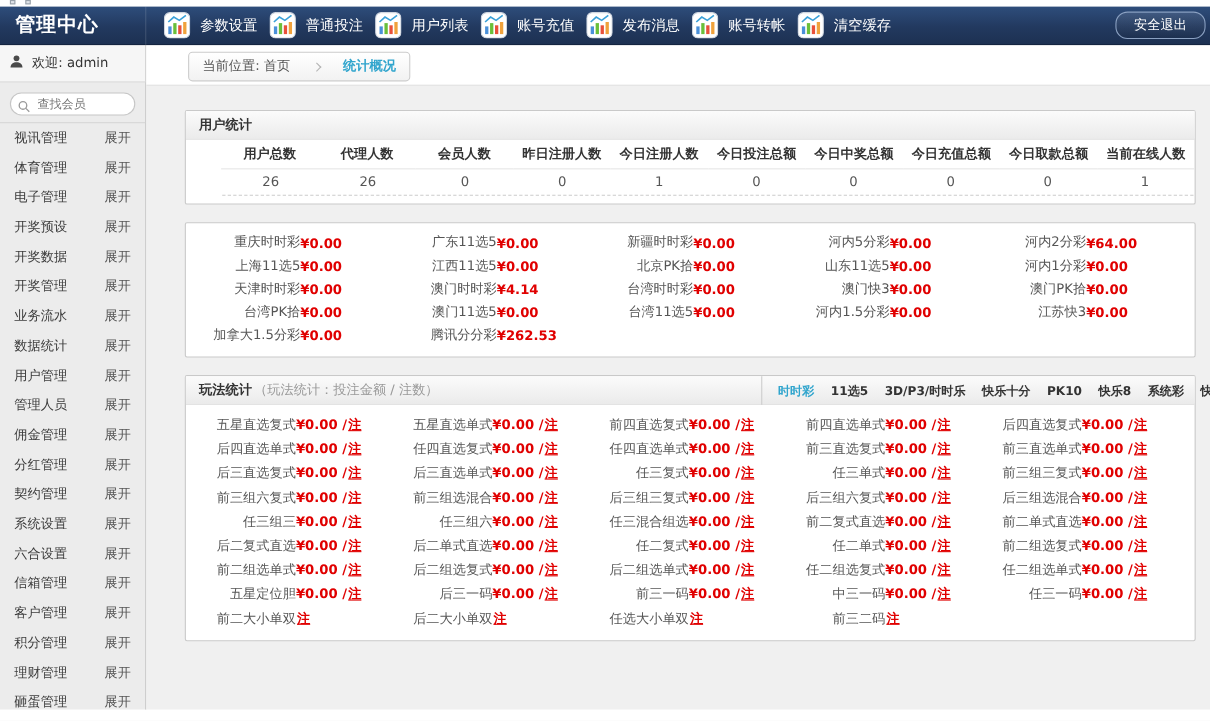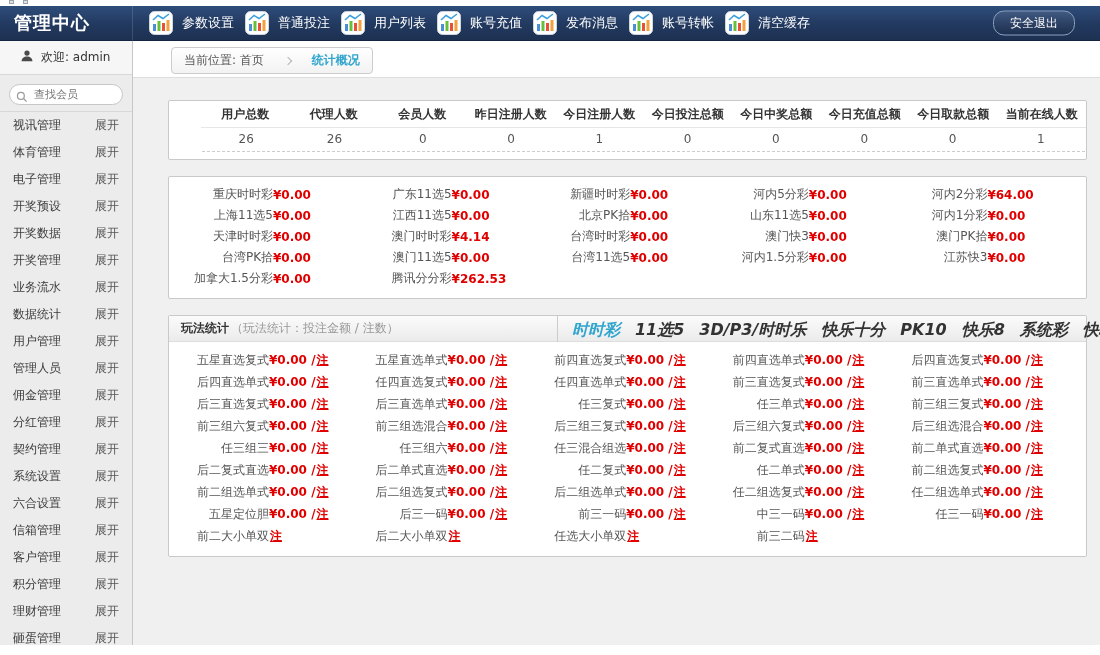--- a/index.html
+++ b/index.html
@@ -14,29 +14,29 @@
   
   .app-header { height:35px; background:linear-gradient(#2e4d7b,#22395f 55%,#1d3152);
     border-bottom:1px solid #142440; display:flex; align-items:center; position:relative; }
   .app-title { width:133px; padding-left:14px; color:#fff; font-size:18px; font-weight:bold;
     letter-spacing:1px; height:35px; line-height:33px; border-right:1px solid rgba(255,255,255,.14); flex-shrink:0; }
   .nav { display:flex; align-items:center; margin-left:16px; gap:11px; }
   .nav-item { display:flex; align-items:center; gap:9px; cursor:pointer; text-decoration:none; }
   .nav-icon { width:24px; height:24px; display:block; }
   .nav-icon svg { display:block; }
   .nav-label { color:#fff; font-size:13px; }
-  .logout { position:absolute; right:25px; top:50%; transform:translateY(-50%);
+  .logout { position:absolute; right:4px; top:50%; transform:translateY(-50%);
     padding:3px 16px; font-size:12px; color:#fff; cursor:pointer; border:1px solid #8ba1c2;
     border-radius:11px; background:linear-gradient(rgba(255,255,255,.10),rgba(0,0,0,.08));
     font-family:inherit; }
 
   
   .main { display:flex; height:604px; }
   .sidebar { width:133px; flex-shrink:0; background:#ececec; border-right:1px solid #c6c6c6; }
-  .welcome { height:34px; display:flex; align-items:center; gap:7px; padding-left:20px;
+  .welcome { height:34px; display:flex; align-items:center; gap:7px; padding-left:8px;
     background:#f6f6f6; border-bottom:1px solid #d8d8d8; font-size:12px; color:#333; }
   .searchbox { height:37px; padding:8px 9px; border-bottom:1px solid #d8d8d8; position:relative; }
   .search-input { width:100%; height:21px; border:1px solid #c6c6c6; border-radius:11px;
     padding:0 6px 0 24px; font-size:11px; color:#555; background:#fff; outline:none; font-family:inherit; }
   .search-ic { position:absolute; left:16px; top:13px; pointer-events:none; }
   .menu { list-style:none; }
   .menu-item { height:27px; display:flex; justify-content:space-between; align-items:center;
     padding:0 13px; cursor:pointer; }
   .menu-label { font-size:12px; font-weight:normal; color:#3b3b3b; }
   .expand { font-size:12px; color:#555; cursor:pointer; }
@@ -73,21 +73,21 @@
   .cell { display:flex; align-items:center; height:21px; font-size:12px; overflow:hidden; }
   .playgrid .cell { height:22px; }
   .cell-label { color:#555; width:92px; flex-shrink:0; }
   .playgrid .cell-label { width:88px; }
   .cell-val { color:#e00000; font-weight:bold; white-space:nowrap; }
   .cell-link { color:#e00000; font-weight:bold; text-decoration:underline; cursor:pointer; margin-left:1px; }
 
   
   .tabs { position:absolute; right:-24px; top:0; height:26px; display:flex; align-items:center;
     gap:15px; padding-left:14px; border-left:1px solid #ccc; }
-  .tab { font-size:16px; font-weight:bold; color:#333; cursor:pointer; white-space:nowrap; text-decoration:none;font-style:italic; }
+  .tab { font-size:11px; font-weight:bold; color:#333; cursor:pointer; white-space:nowrap; text-decoration:none; }
   .tab.active { color:#31a5cd; }
 </style>
 </head>
 <body>
 
 <div class="page">
 
   <div class="top-strip">
     <span class="mini-sq"></span>
     <span class="mini-sq"></span>
@@ -302,20 +302,23 @@
         <div class="breadcrumb">
           <span class="bc-loc">当前位置: 首页</span>
           <span class="bc-sep"></span>
           <span class="bc-cur">统计概况</span>
         </div>
       </div>
 
       <div class="content">
 
         <div class="panel">
+          <div class="panel-head">
+            <span class="panel-title">用户统计</span>
+          </div>
           <div class="stats-table">
             <div class="stats-hrow">
               <div class="stats-th">用户总数</div>
                 <div class="stats-th">代理人数</div>
                 <div class="stats-th">会员人数</div>
                 <div class="stats-th">昨日注册人数</div>
                 <div class="stats-th">今日注册人数</div>
                 <div class="stats-th">今日投注总额</div>
                 <div class="stats-th">今日中奖总额</div>
                 <div class="stats-th">今日充值总额</div>

